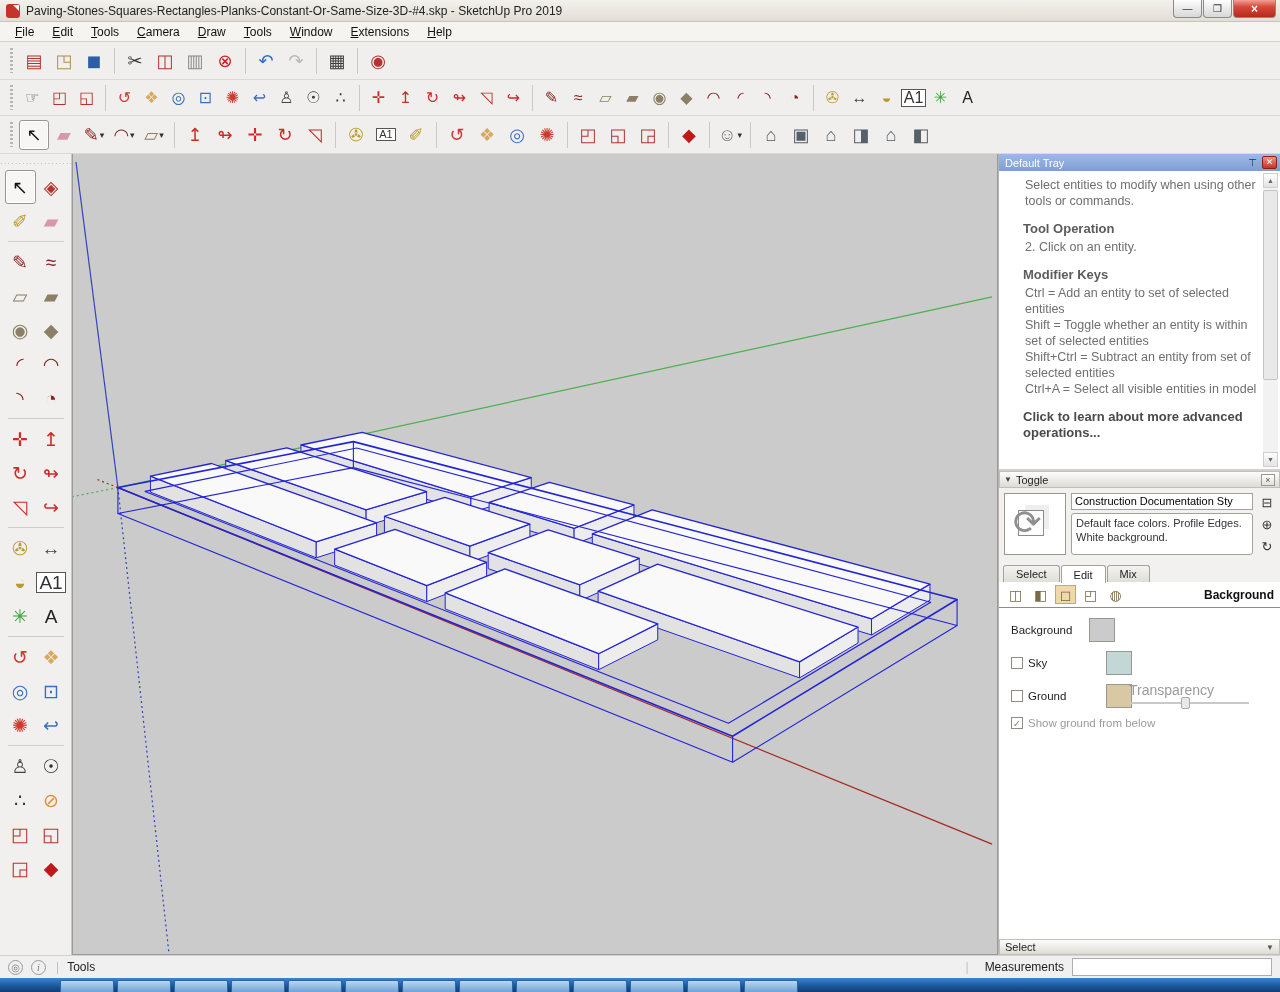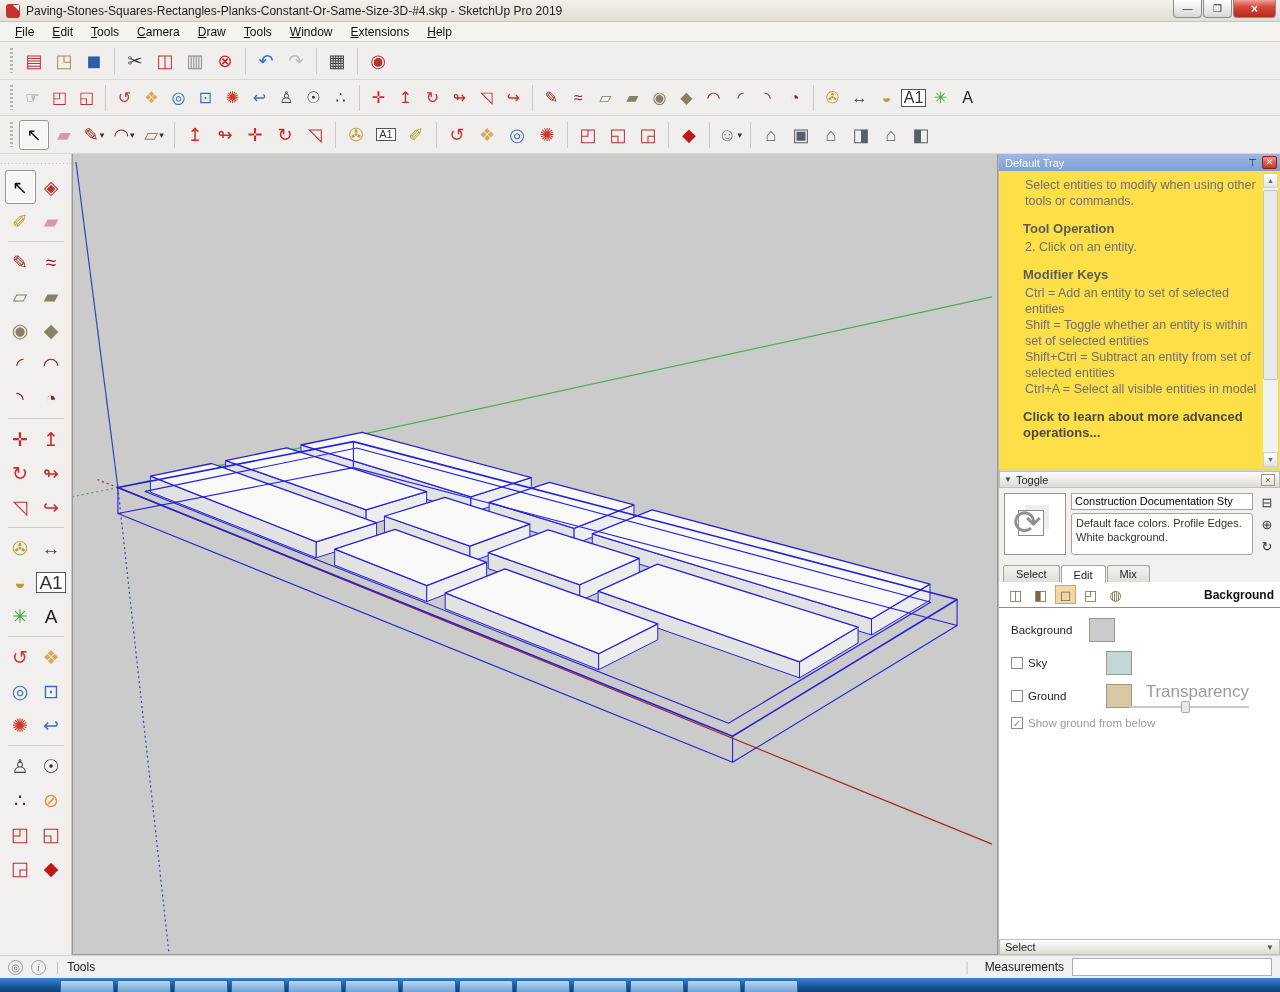--- a/index.html
+++ b/index.html
@@ -64,21 +64,21 @@
   
   .tray { width:282px; background:#eceaf4; border-left:1px solid #b8b5ae; display:flex; flex-direction:column; }
   .traybar { height:17px; background:linear-gradient(#9db8e6,#7e9fd4); display:flex; align-items:center;
     padding:0 3px 0 6px; color:#fff; font-size:11px; }
   .traybar .pin { margin-left:auto; width:15px; height:13px; text-align:center; color:#1d2d4d;
     font-size:10px; line-height:13px; }
   .traybar .tclose { width:15px; height:13px; background:linear-gradient(#f08f84,#c43527);
     border:1px solid #8e1d12; border-radius:2px; color:#fff; font-size:9px; line-height:11px;
     text-align:center; margin-left:2px; }
 
-  .instructor { height:300px; background:#fde047; position:relative; overflow:hidden;
+  .instructor { height:300px; background:#ffffff; position:relative; overflow:hidden;
     border-bottom:2px solid #d4d1ca; }
   .instr-text { position:absolute; left:26px; right:22px; top:6px; color:#6f6f6f; font-size:12.5px; line-height:16px; }
   .instr-text p { margin-bottom:12px; }
   .instr-text h4 { color:#5c5c5c; font-size:13px; margin:0 0 2px -2px; }
   .instr-text .sect { margin-bottom:12px; }
   .instr-text .lines div { margin:0; }
   .instr-text .linklike h4 { color:#4a4a4a; }
   .vscroll { position:absolute; right:2px; top:2px; bottom:2px; width:15px; background:#f2f2f2; }
   .vscroll .sb { position:absolute; left:0; width:15px; height:15px; border:1px solid #cfcfcf;
     background:linear-gradient(#fefefe,#e3e3e3); color:#666; font-size:7px; text-align:center; line-height:13px; }
@@ -118,21 +118,21 @@
   .editlabel { margin-left:auto; font-weight:bold; font-size:12px; color:#111; }
 
   .bgpanel { background:#fff; padding:10px 10px 6px 12px; font-size:11.5px; color:#222; }
   .bgrow { display:flex; align-items:center; margin-bottom:9px; position:relative; }
   .bgrow label { width:78px; }
   .swatch { width:26px; height:24px; border:1px solid #9a978f; }
   .cb { width:12px; height:12px; border:1px solid #8f8c85; background:#fff; margin-right:5px;
     display:inline-flex; align-items:center; justify-content:center; font-size:10px; color:#888; flex:none; }
   .cb.checked::after { content:"✓"; }
   .disabled { color:#9b9b9b; }
-  .transp { position:absolute; left:118px; top:-2px; width:120px; color:#9b9b9b; font-size:17px; text-align:right; }
+  .transp { position:absolute; left:118px; top:-2px; width:120px; color:#9b9b9b; font-size:14px; text-align:left; }
   .slider { margin-top:4px; height:2px; background:#c9c9c9; position:relative; }
   .slider .sthumb { position:absolute; left:52px; top:-5px; width:9px; height:12px;
     background:#e8e8e8; border:1px solid #aaa; border-radius:2px; }
 
   .trayfill { flex:1; background:#fff; }
   .collapsedbar { height:16px; background:linear-gradient(#fdfdfd,#dddbd4); border:1px solid #c2bfb8;
     display:flex; align-items:center; padding:0 5px; font-size:11px; color:#222; }
   .collapsedbar .tri { margin-left:auto; font-size:8px; color:#555; }
 
   

